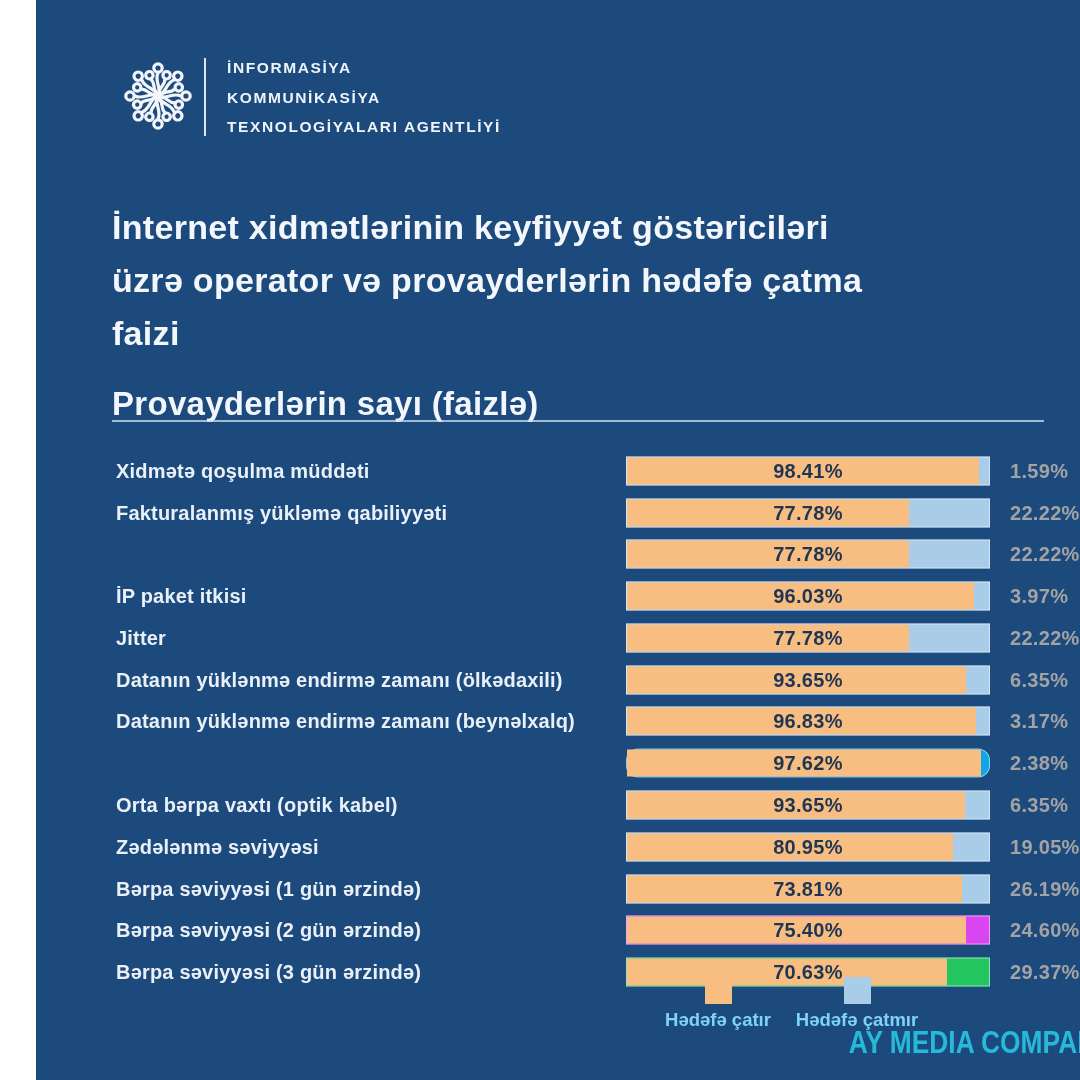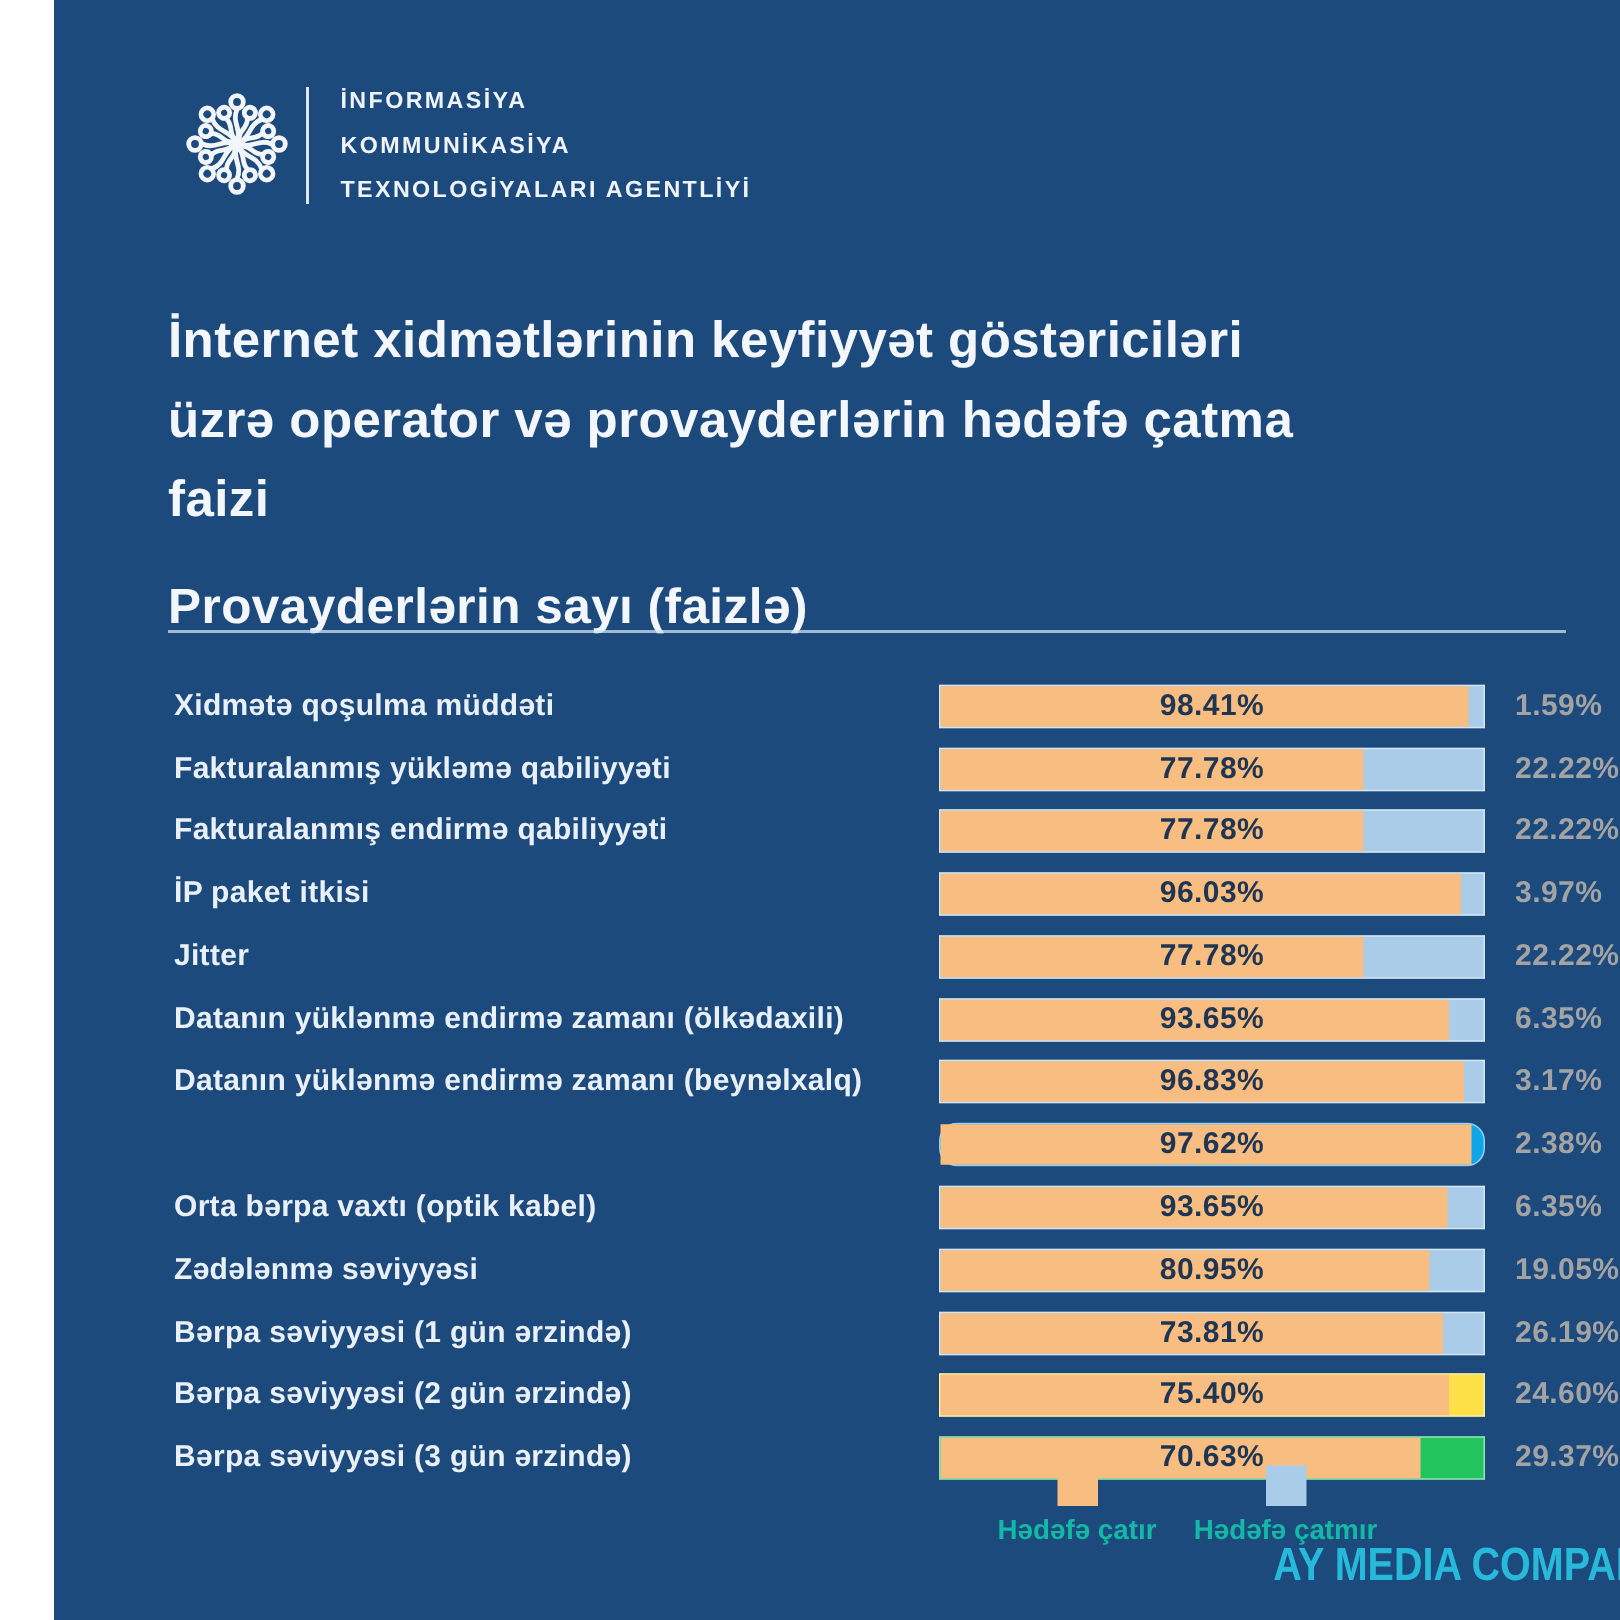--- a/index.html
+++ b/index.html
@@ -34,21 +34,21 @@
              justify-content:center;font-size:20px;font-weight:700;color:#1e3654;letter-spacing:.3px;}
   .row-remainder{position:absolute;left:974px;top:50%;transform:translateY(-50%);
                  font-size:20px;font-weight:700;color:#a3a3a3;letter-spacing:.3px;white-space:nowrap;}
 
   
   .legend{position:absolute;left:0;top:977px;width:1080px;height:58px;}
   .legend-item{position:absolute;top:0;display:flex;flex-direction:column;align-items:center;gap:5px;}
   .legend-item-0{left:624px;width:116px;}
   .legend-item-1{left:755px;width:132px;}
   .legend-swatch{width:27px;height:27px;}
-  .legend-label{font-size:18.5px;font-weight:700;color:#14b8a6;white-space:nowrap;}
+  .legend-label{font-size:18.5px;font-weight:700;color:#7dd3fc;white-space:nowrap;}
 
   
   .watermark{position:absolute;right:2px;top:1025px;font-size:31px;font-weight:700;
              transform:scaleX(.85);transform-origin:100% 50%;white-space:nowrap;letter-spacing:0;}
 </style>
 </head>
 <body>
 
 <div class="canvas" style="background: rgb(29, 74, 125);">
 
@@ -107,21 +107,20 @@
       </div>
       <div class="chart-row">
         <div class="row-label">Fakturalanmış yükləmə qabiliyyəti</div>
         <div class="bar" style="background: rgb(169, 204, 232);">
           <div class="bar-fill" style="width: 77.8%; background: rgb(248, 189, 128);"></div>
           <div class="bar-value">77.78%</div>
         </div>
         <div class="row-remainder">22.22%</div>
       </div>
       <div class="chart-row">
-        <div class="row-label">Fakturalanmış endirmə qabiliyyəti</div>
         <div class="bar" style="background: rgb(169, 204, 232);">
           <div class="bar-fill" style="width: 77.8%; background: rgb(248, 189, 128);"></div>
           <div class="bar-value">77.78%</div>
         </div>
         <div class="row-remainder">22.22%</div>
       </div>
       <div class="chart-row">
         <div class="row-label">İP paket itkisi</div>
         <div class="bar" style="background: rgb(169, 204, 232);">
           <div class="bar-fill" style="width: 95.8%; background: rgb(248, 189, 128);"></div>
@@ -179,21 +178,21 @@
       <div class="chart-row">
         <div class="row-label">Bərpa səviyyəsi (1 gün ərzində)</div>
         <div class="bar" style="background: rgb(169, 204, 232);">
           <div class="bar-fill" style="width: 92.6%; background: rgb(248, 189, 128);"></div>
           <div class="bar-value">73.81%</div>
         </div>
         <div class="row-remainder">26.19%</div>
       </div>
       <div class="chart-row">
         <div class="row-label">Bərpa səviyyəsi (2 gün ərzində)</div>
-        <div class="bar" style="background: #fde047;">
+        <div class="bar" style="background: #d946ef;">
           <div class="bar-fill" style="width: 93.7%; background: rgb(248, 189, 128);"></div>
           <div class="bar-value">75.40%</div>
         </div>
         <div class="row-remainder">24.60%</div>
       </div>
       <div class="chart-row">
         <div class="row-label">Bərpa səviyyəsi (3 gün ərzində)</div>
         <div class="bar" style="background: #22c55e;">
           <div class="bar-fill" style="width: 88.3%; background: rgb(248, 189, 128);"></div>
           <div class="bar-value">70.63%</div>

